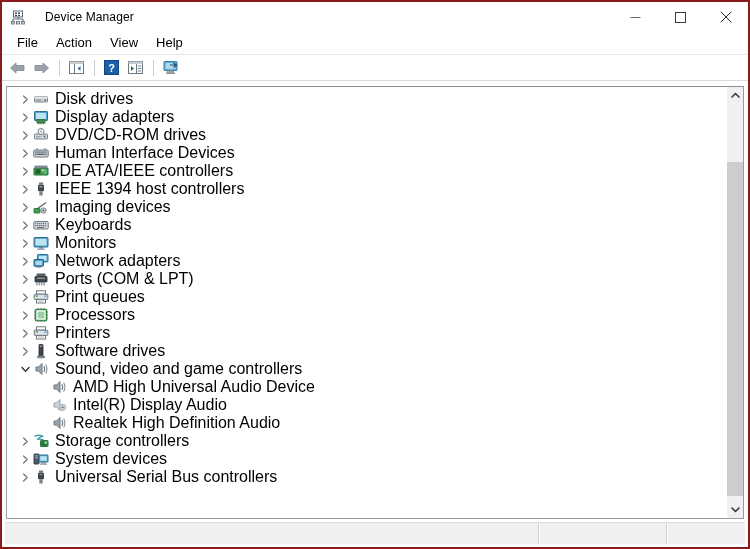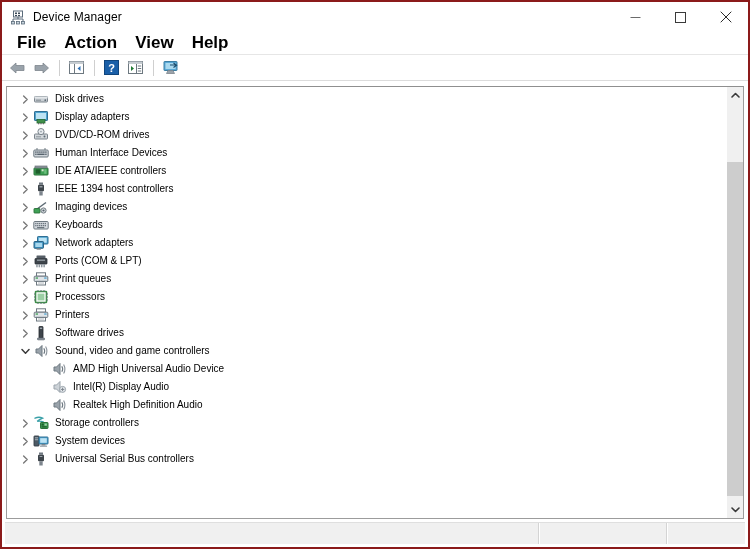--- a/index.html
+++ b/index.html
@@ -29,20 +29,21 @@
   }
 
   
   #titlebar {
     height: 30px;
     min-height: 30px;
     background: #ffffff;
     display: flex;
     align-items: center;
     position: relative;
+    gap: 12px;
   }
   #title-icon {
     width: 16px;
     height: 16px;
     margin-left: 8px;
     margin-right: 7px;
     position: relative;
     flex: 0 0 auto;
   }
   #title-text {
@@ -74,26 +75,25 @@
   #menubar {
     height: 22px;
     min-height: 22px;
     background: #ffffff;
     display: flex;
     align-items: center;
     padding-left: 6px;
     border-bottom: 1px solid #e6e6e6;
   }
   .menu-item {
-    font-size: 17px;
+    font-size: 13px;
     color: #000000;
     padding: 2px 9px;
     white-space: nowrap;
     line-height: 14px;
-    font-weight: bold;
   }
 
   
   #toolbar {
     height: 25px;
     min-height: 25px;
     background: #ffffff;
     display: flex;
     align-items: center;
     padding-left: 4px;
@@ -146,21 +146,21 @@
     flex: 0 0 auto;
   }
   .row .ico {
     width: 16px;
     height: 16px;
     margin-right: 6px;
     flex: 0 0 auto;
     position: relative;
   }
   .row .label {
-    font-size: 10px;
+    font-size: 16px;
     color: #000000;
     line-height: 14px;
   }
   .row.child .label { color: #000000; }
   .indent-0 { padding-left: 10px; }
   .indent-1 { padding-left: 44px; }
 
   
   #vscroll {
     position: absolute;
@@ -454,20 +454,34 @@
             </svg></span>
           <span class="label">Keyboards</span>
         </div>
         <div class="row indent-0">
           <span class="twisty">
             <svg width="9" height="9" viewBox="0 0 9 9">
               <path d="M2.6 1 L6.2 4.5 L2.6 8" stroke="#767676" stroke-width="1.3" fill="none" stroke-linecap="round" stroke-linejoin="round"></path>
             </svg>
           </span>
           <span class="ico"><svg width="16" height="16" viewBox="0 0 16 16">
+              <rect x="1" y="2.5" width="14" height="9.5" rx="0.8" fill="#4ea3cf" stroke="#2f6e93" stroke-width="1"></rect>
+              <rect x="2.4" y="3.9" width="11.2" height="6.6" fill="#bde3f4"></rect>
+              <rect x="6" y="12" width="4" height="1.6" fill="#7d858d"></rect>
+              <rect x="4" y="13.4" width="8" height="1.4" rx="0.5" fill="#8e979f"></rect>
+            </svg></span>
+          <span class="label">Monitors</span>
+        </div>
+        <div class="row indent-0">
+          <span class="twisty">
+            <svg width="9" height="9" viewBox="0 0 9 9">
+              <path d="M2.6 1 L6.2 4.5 L2.6 8" stroke="#767676" stroke-width="1.3" fill="none" stroke-linecap="round" stroke-linejoin="round"></path>
+            </svg>
+          </span>
+          <span class="ico"><svg width="16" height="16" viewBox="0 0 16 16">
               <rect x="4.5" y="1.5" width="10.5" height="7.5" rx="0.7" fill="#4ea3cf" stroke="#2f6e93" stroke-width="1"></rect>
               <rect x="5.8" y="2.8" width="7.9" height="4.9" fill="#bde3f4"></rect>
               <rect x="1" y="6.5" width="9.5" height="6.8" rx="0.7" fill="#3a8fbe" stroke="#2a6384" stroke-width="1"></rect>
               <rect x="2.3" y="7.8" width="6.9" height="4.2" fill="#a8d7ed"></rect>
               <rect x="3.6" y="13.3" width="4.3" height="1.4" fill="#7d858d"></rect>
             </svg></span>
           <span class="label">Network adapters</span>
         </div>
         <div class="row indent-0">
           <span class="twisty">

